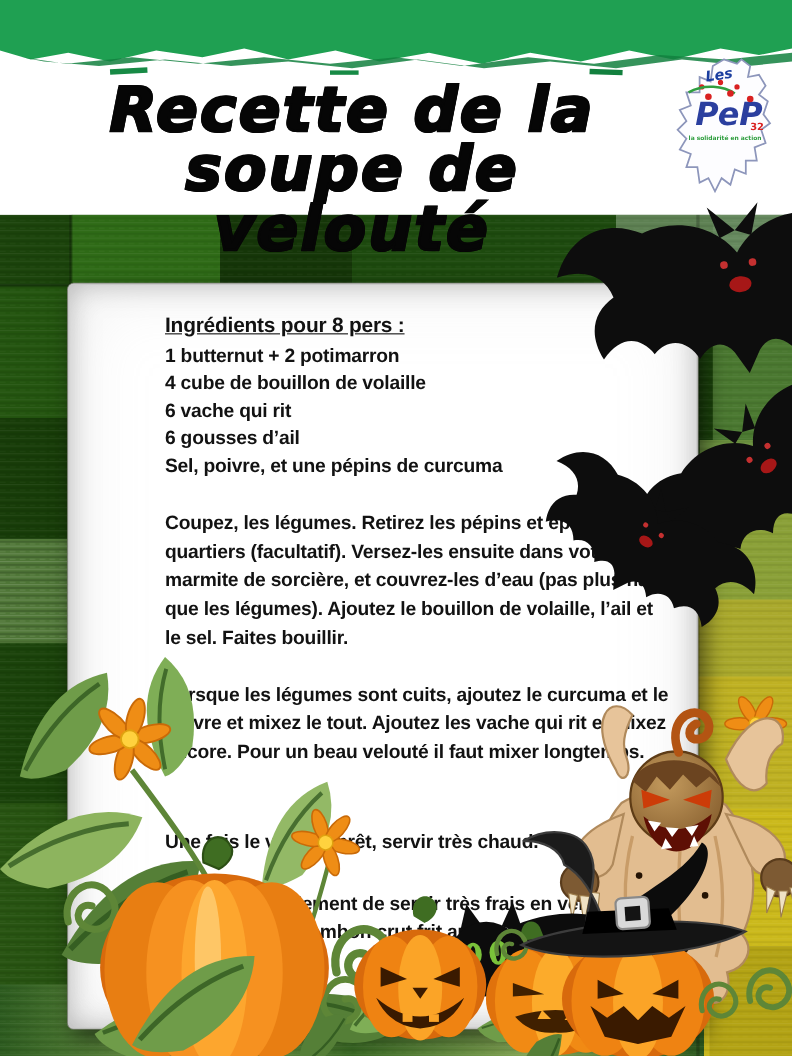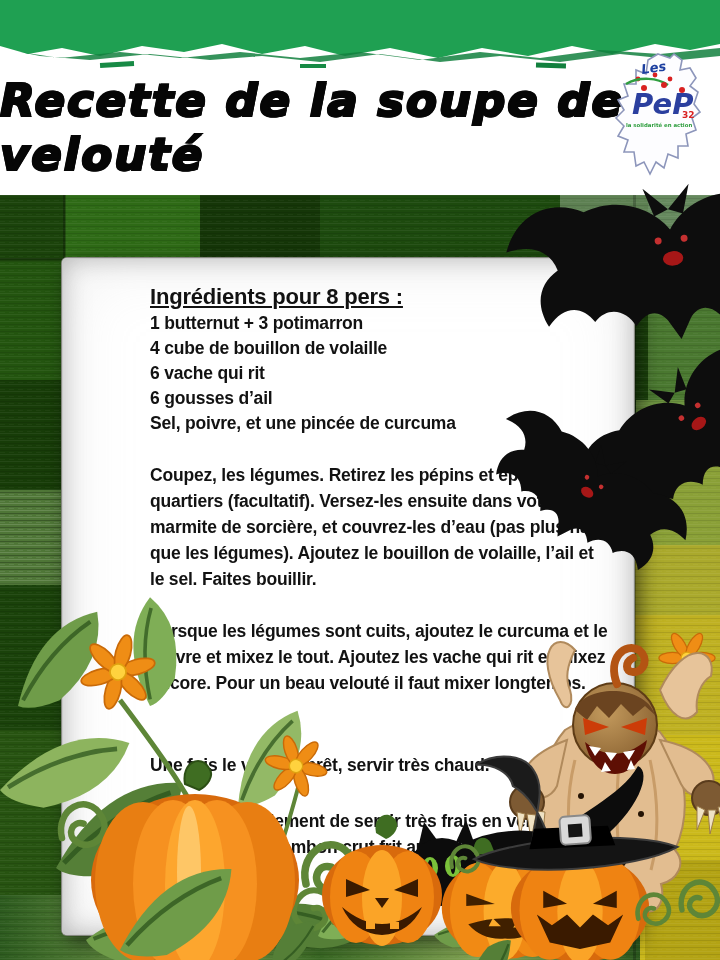--- a/index.html
+++ b/index.html
@@ -4,42 +4,42 @@
 <style>
   html,body{margin:0;padding:0;background:#222;}
   .page{
     position:relative;width:720px;height:960px;overflow:hidden;
     background:#ffffff;font-family:"Liberation Sans",sans-serif;
   }
   
   .header{position:absolute;top:0;left:0;width:720px;height:195px;background:#ffffff;z-index:2;}
   .torn-bar{position:absolute;top:0;left:0;}
   .title{
-    position:absolute;top:74px;left:0;width:640px;text-align:left;z-index:3;
+    position:absolute;top:74px;left:0;width:640px;text-align:center;z-index:3;
     font-family:"DejaVu Sans",sans-serif;font-weight:bold;font-style:italic;
-    font-size:45px;line-height:54px;color:#060606;letter-spacing:2px;
+    font-size:56px;line-height:54px;color:#060606;letter-spacing:2px;
     -webkit-text-stroke:2.2px #060606;
     text-shadow:1px 1px 0 #060606,-1px 1px 0 #060606,1px -1px 0 #060606;
   }
   .logo{position:absolute;top:52px;left:612px;z-index:4;}
   
   .main-bg{position:absolute;top:195px;left:0;z-index:1;}
   
   .card{
     position:absolute;left:62px;top:258px;width:572px;height:677px;z-index:5;
     background:#ffffff;border-radius:5px;
     box-shadow:0 0 0 1px #85887f, 6px 8px 20px rgba(0,0,0,.55),
       inset 0 0 0 1px #c9c9c9, inset 0 0 26px rgba(125,125,125,.55),
       inset 0 0 70px rgba(190,190,190,.28);
   }
   .recipe-text{
     position:absolute;left:88px;top:26px;width:462px;
     color:#121212;font-weight:bold;font-size:17.5px;line-height:25px;letter-spacing:-0.2px;
   }
-  .ing-head{font-size:22px;text-decoration:underline;margin-bottom:2px;}
+  .ing-head{font-size:19px;text-decoration:underline;margin-bottom:2px;}
   .ing-line{white-space:nowrap;}
   .para{margin-top:26px;line-height:26px;}
   .para.gap-big{margin-top:56px;}
   .para.gap-med{margin-top:30px;}
   
   .deco{position:absolute;top:0;left:0;z-index:8;pointer-events:none;}
 </style>
 </head>
 <body>
 
@@ -117,25 +117,25 @@
       <circle cx="52" cy="33" r="3" fill="#d92121"></circle>
       <circle cx="70" cy="38" r="3" fill="#d92121"></circle>
       <text x="70" y="66" font-family="DejaVu Sans, sans-serif" font-size="9" font-weight="bold" fill="#d92121">32</text>
       <text x="14" y="75" font-family="DejaVu Sans, sans-serif" font-size="5.4" font-weight="bold" fill="#2f9e3f">la solidarité en action</text>
     </svg>
   </div>
 
   <div class="card">
     <div class="recipe-text">
       <div class="ing-head">Ingrédients pour 8 pers :</div>
-      <div class="ing-line">1 butternut + 3 potimarron</div>
+      <div class="ing-line">1 butternut + 2 potimarron</div>
       <div class="ing-line">4 cube de bouillon de volaille</div>
       <div class="ing-line">6 vache qui rit</div>
       <div class="ing-line">6 gousses d’ail</div>
-      <div class="ing-line">Sel, poivre, et une pincée de curcuma</div>
+      <div class="ing-line">Sel, poivre, et une pépins de curcuma</div>
       <div class="para">Coupez, les légumes.  Retirez les pépins et éplucher les quartiers (facultatif). Versez-les ensuite dans votre marmite de sorcière, et couvrez-les d’eau (pas plus haut que les légumes).   Ajoutez le bouillon de volaille, l’ail et le sel.  Faites bouillir.</div>
       <div class="para">Lorsque les légumes sont cuits, ajoutez le curcuma et le poivre et mixez le tout. Ajoutez les vache qui rit et mixez encore. Pour un beau velouté il faut mixer longtemps.</div>
       <div class="para gap-big">Une fois le velouté prêt, servir très chaud.</div>
       <div class="para gap-med">Possibilité également de servir très frais en verrine, avec un morceau de jambon crut frit au four.</div>
     </div>
   </div>
 
   <svg class="deco" width="720" height="960" viewBox="0 0 720 960">
     <defs>
       <g id="bat">

